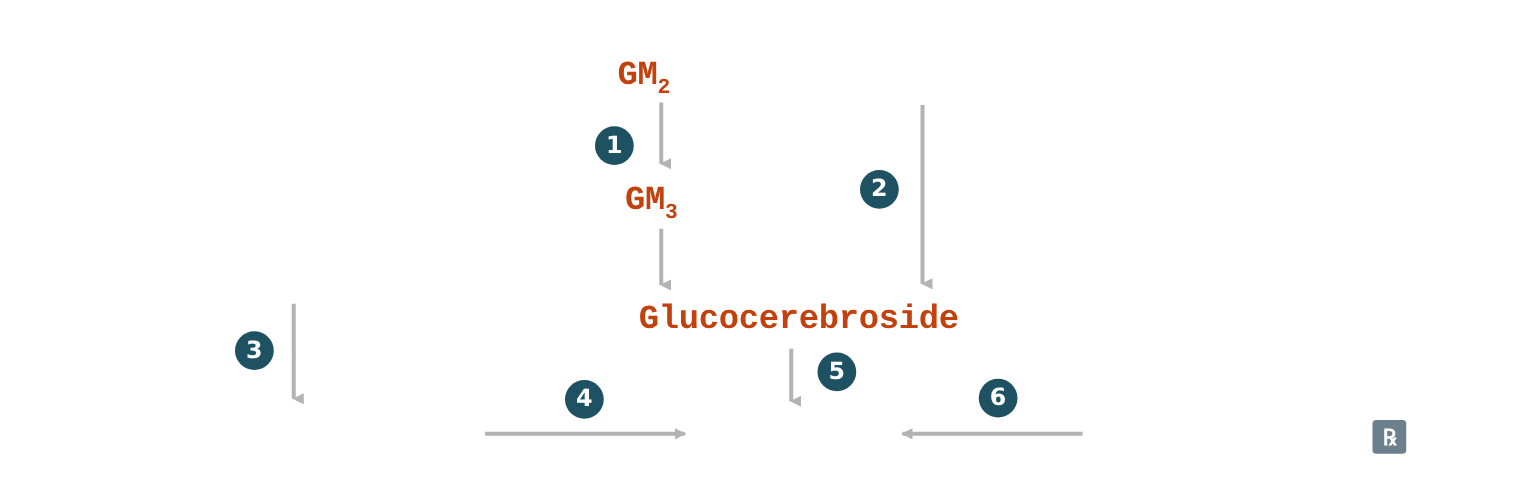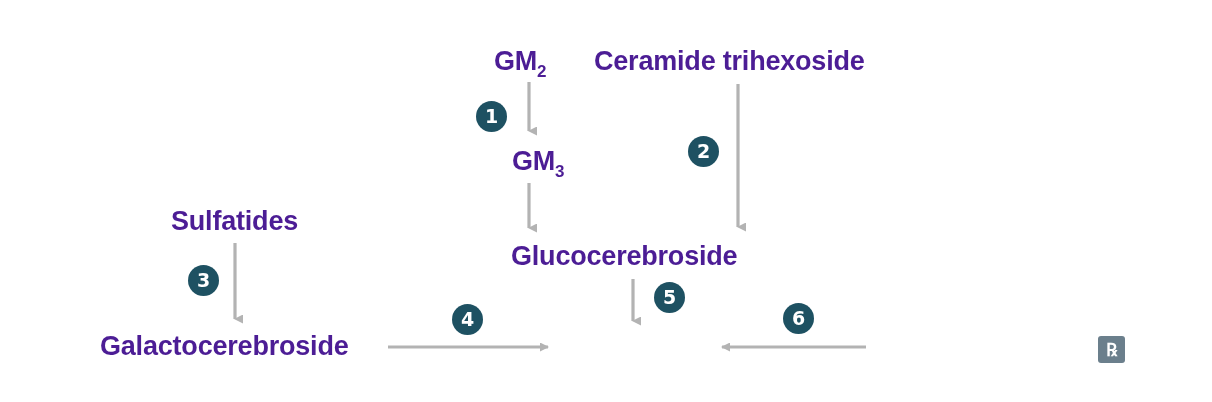--- a/index.html
+++ b/index.html
@@ -13,26 +13,27 @@
     width: 1212px;
     height: 402px;
     background: #ffffff;
     font-family: "Liberation Sans", "DejaVu Sans", sans-serif;
     overflow: hidden;
   }
 
   
   .node {
     position: absolute;
-    color: #4c1d95;
+    color: #c2410c;
     font-size: 27px;
     font-weight: 600;
     line-height: 1;
     white-space: nowrap;
     letter-spacing: -0.2px;
+    font-family: Liberation Mono, monospace;
   }
   .node .sub {
     font-size: 17px;
     font-weight: 600;
     vertical-align: baseline;
     position: relative;
     top: 7px;
     left: 0px;
   }
 
@@ -110,39 +111,30 @@
 
     <line x1="388" y1="347" x2="548" y2="347" stroke="#b3b3b3" stroke-width="3.2" marker-end="url(#ah-right)"></line>
 
     <line x1="866" y1="347" x2="722" y2="347" stroke="#b3b3b3" stroke-width="3.2" marker-end="url(#ah-left)"></line>
   </svg>
 
   <div class="node" style="left:494px; top:48px;">
     <span>GM</span><span class="sub">2</span>
   </div>
 
-  <div class="node" style="left:594px; top:48px;">
-    <span>Ceramide trihexoside</span>
-  </div>
 
-  <div class="node" style="left:512px; top:148px;">
+  <div class="node" style="left:500px; top:148px;">
     <span>GM</span><span class="sub">3</span>
   </div>
 
-  <div class="node" style="left:171px; top:208px;">
-    <span>Sulfatides</span>
-  </div>
 
   <div class="node" style="left:511px; top:243px;">
     <span>Glucocerebroside</span>
   </div>
 
-  <div class="node" style="left:100px; top:333px;">
-    <span>Galactocerebroside</span>
-  </div>
 
 
 
   <div class="badge" style="left:476px; top:101px;">
     <span>1</span>
   </div>
 
   <div class="badge" style="left:688px; top:136px;">
     <span>2</span>
   </div>

